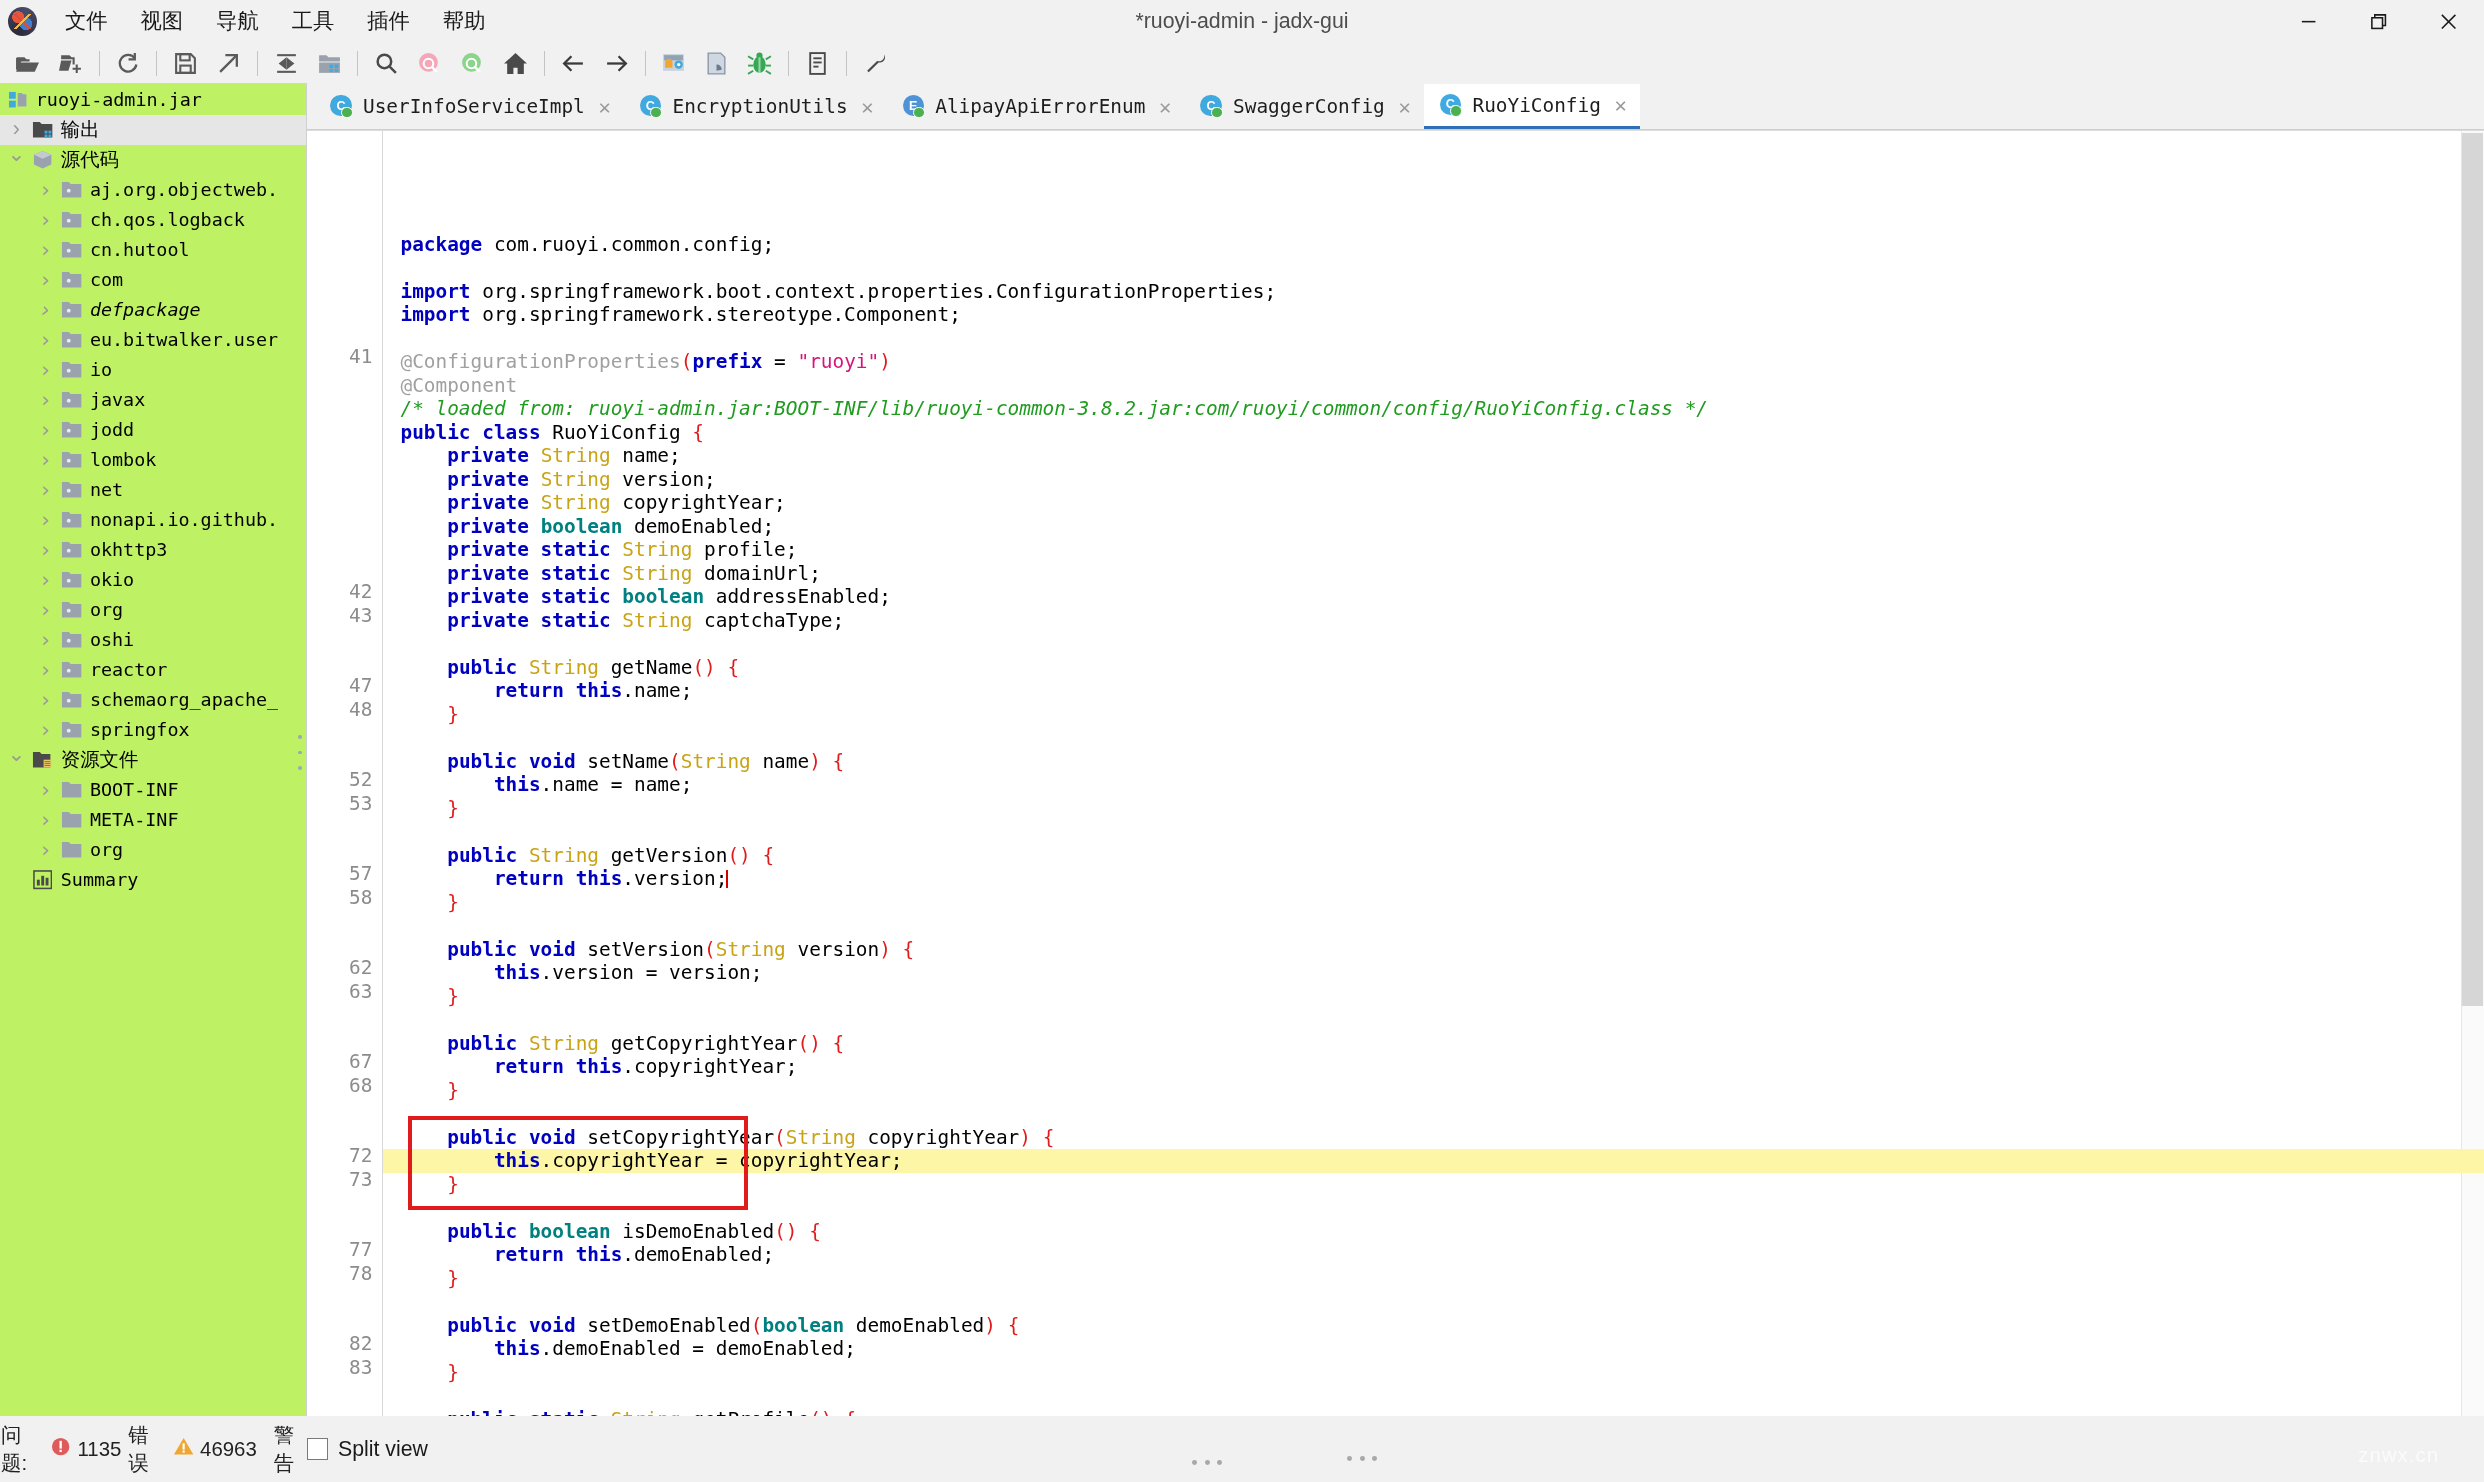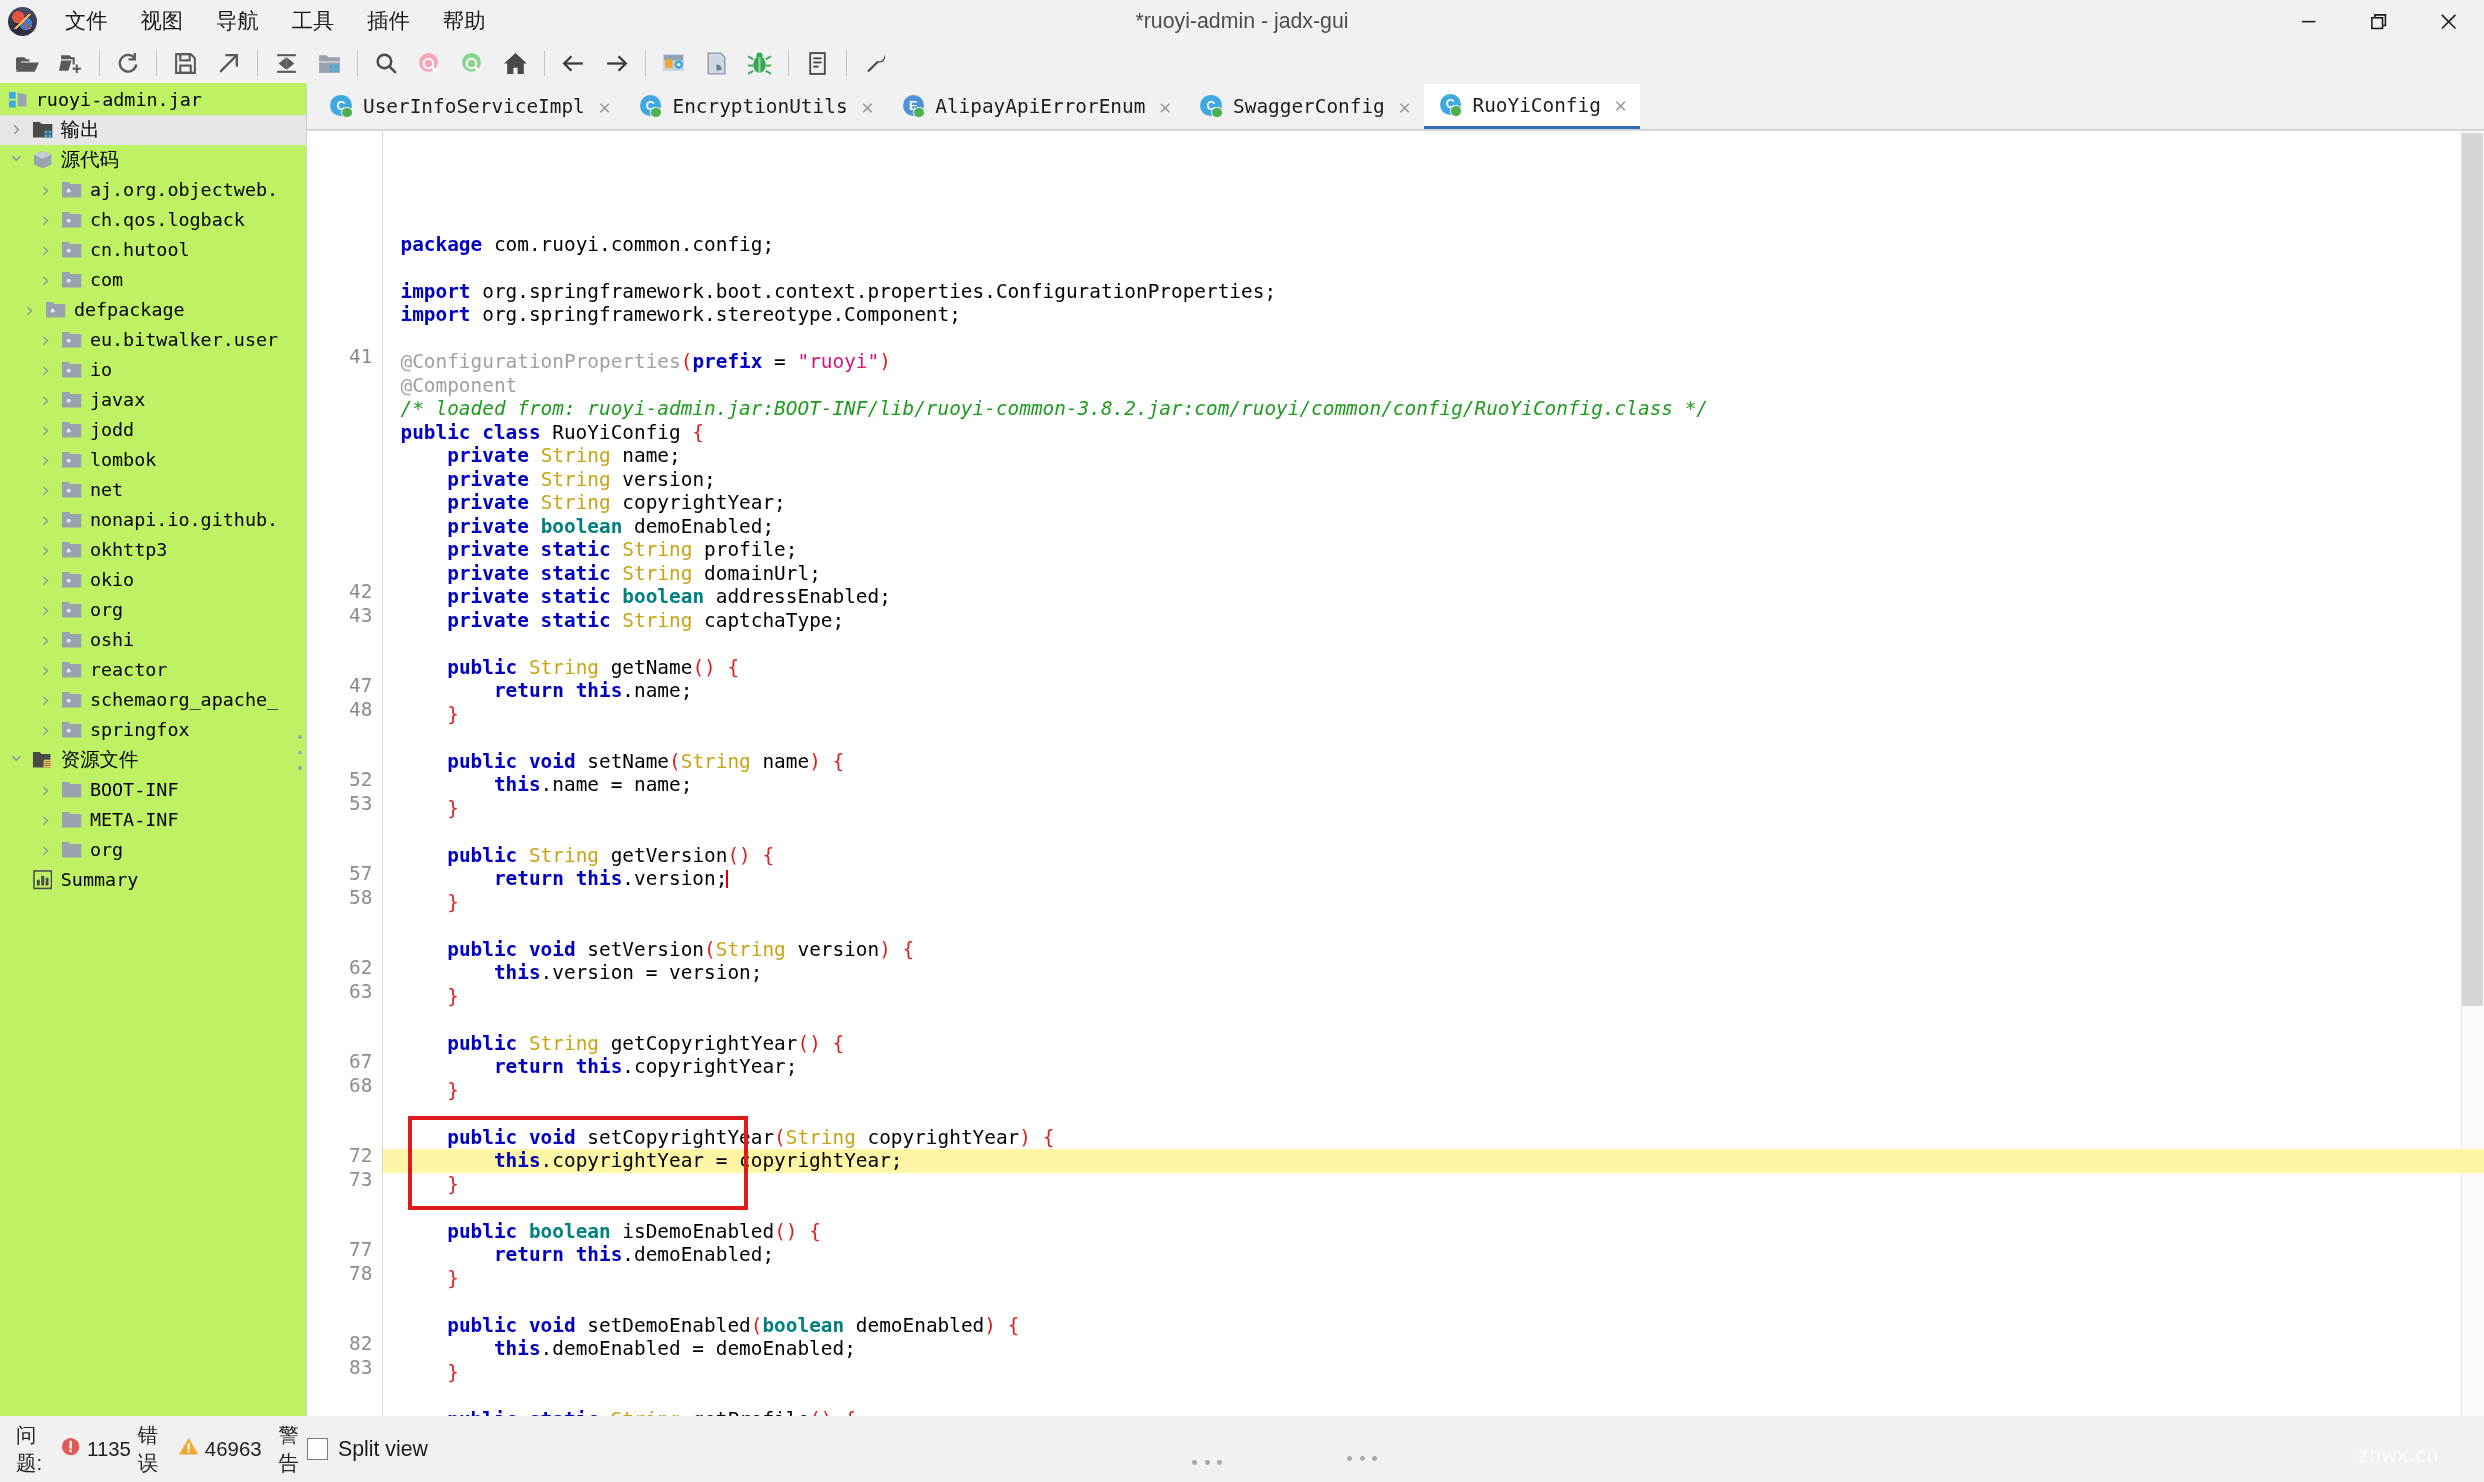--- a/index.html
+++ b/index.html
@@ -174,21 +174,21 @@
     background: #d6d6d6;
   }
 
   
   .statusbar {
     position: absolute; left: 0; bottom: 0; width: 2484px; height: 66px;
     background: #f1f1f1; display: flex; align-items: center;
   }
   .status-left {
     width: 307px; flex: none; display: flex; align-items: center;
-    font-size: 20.4px; color: #222; padding-left: 16px; height: 66px;
+    font-size: 20.4px; color: #222; padding-left: 1px; height: 66px;
   }
   .err-ico, .warn-ico { margin: 0 5.8px 0 11.6px; }
   .vtabs { display: flex; align-items: center; margin-left: 17.5px; height: 66px; }
   .vtab {
     font-size: 21.3px; color: #333; padding: 5.8px 21.3px; cursor: default;
   }
   .splitview {
     display: flex; align-items: center; font-size: 21.3px; color: #1a1a1a;
   }
   .cbox {
@@ -451,21 +451,21 @@
           <div class="tree-row" style="padding-left: 33px;">
             <div class="twisty tw-right"></div>
             <div class="tree-ico">
               <svg width="21.3" height="19.4" viewBox="0 0 22 20">
                 <path d="M1 2h7l2 2h11v14H1z" fill="#9aa3ad"></path>
                 <circle cx="8" cy="11" r="2" fill="#e8ecef"></circle>
               </svg>
             </div>
             <span class="tree-label">com</span>
           </div>
-          <div class="tree-row" style="padding-left: 17px;">
+          <div class="tree-row" style="padding-left: 33px; font-style: italic;">
             <div class="twisty tw-right"></div>
             <div class="tree-ico">
               <svg width="21.3" height="19.4" viewBox="0 0 22 20">
                 <path d="M1 2h7l2 2h11v14H1z" fill="#9aa3ad"></path>
                 <circle cx="8" cy="11" r="2" fill="#e8ecef"></circle>
               </svg>
             </div>
             <span class="tree-label">defpackage</span>
           </div>
           <div class="tree-row" style="padding-left: 33px;">

